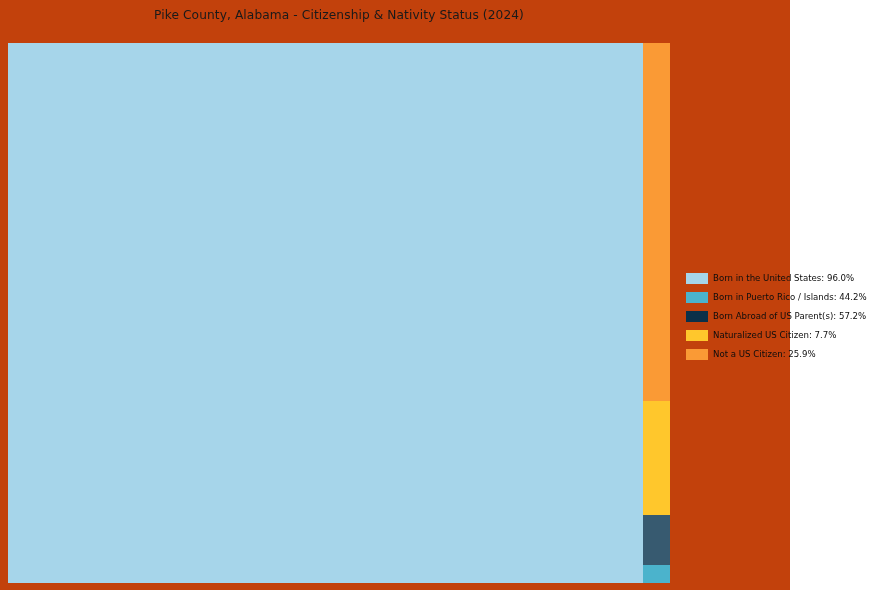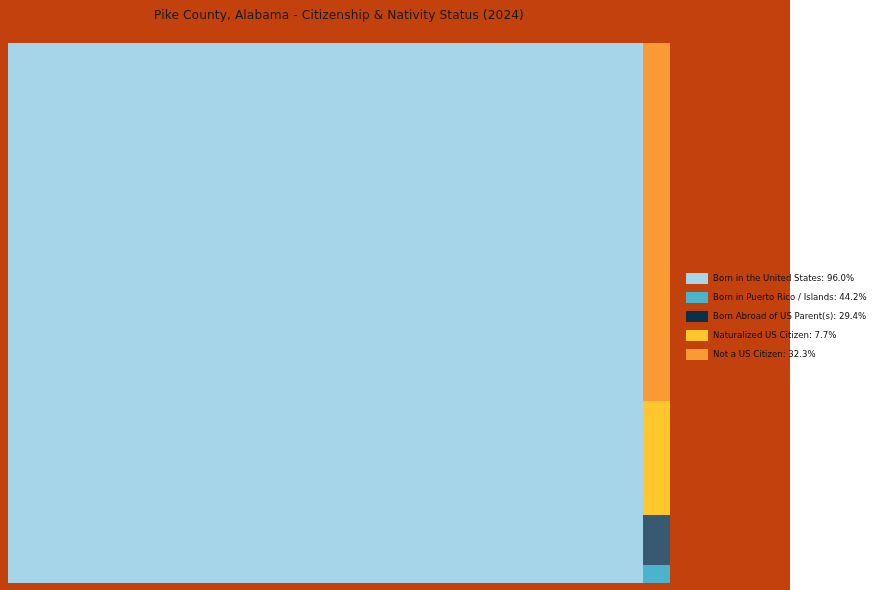--- a/index.html
+++ b/index.html
@@ -140,28 +140,28 @@
       <span class="legend-label">Born in the United States: 96.0%</span>
     </div>
 
     <div class="legend-row">
       <span class="legend-swatch" style="background:#4bb3cc;"></span>
       <span class="legend-label">Born in Puerto Rico / Islands: 44.2%</span>
     </div>
 
     <div class="legend-row">
       <span class="legend-swatch" style="background:#0b3049;"></span>
-      <span class="legend-label">Born Abroad of US Parent(s): 29.4%</span>
+      <span class="legend-label">Born Abroad of US Parent(s): 57.2%</span>
     </div>
 
     <div class="legend-row">
       <span class="legend-swatch" style="background:#ffc72c;"></span>
       <span class="legend-label">Naturalized US Citizen: 7.7%</span>
     </div>
 
     <div class="legend-row">
       <span class="legend-swatch" style="background:#fa9a35;"></span>
-      <span class="legend-label">Not a US Citizen: 32.3%</span>
+      <span class="legend-label">Not a US Citizen: 25.9%</span>
     </div>
 
   </div>
 
 </div>
 
 </body></html>

